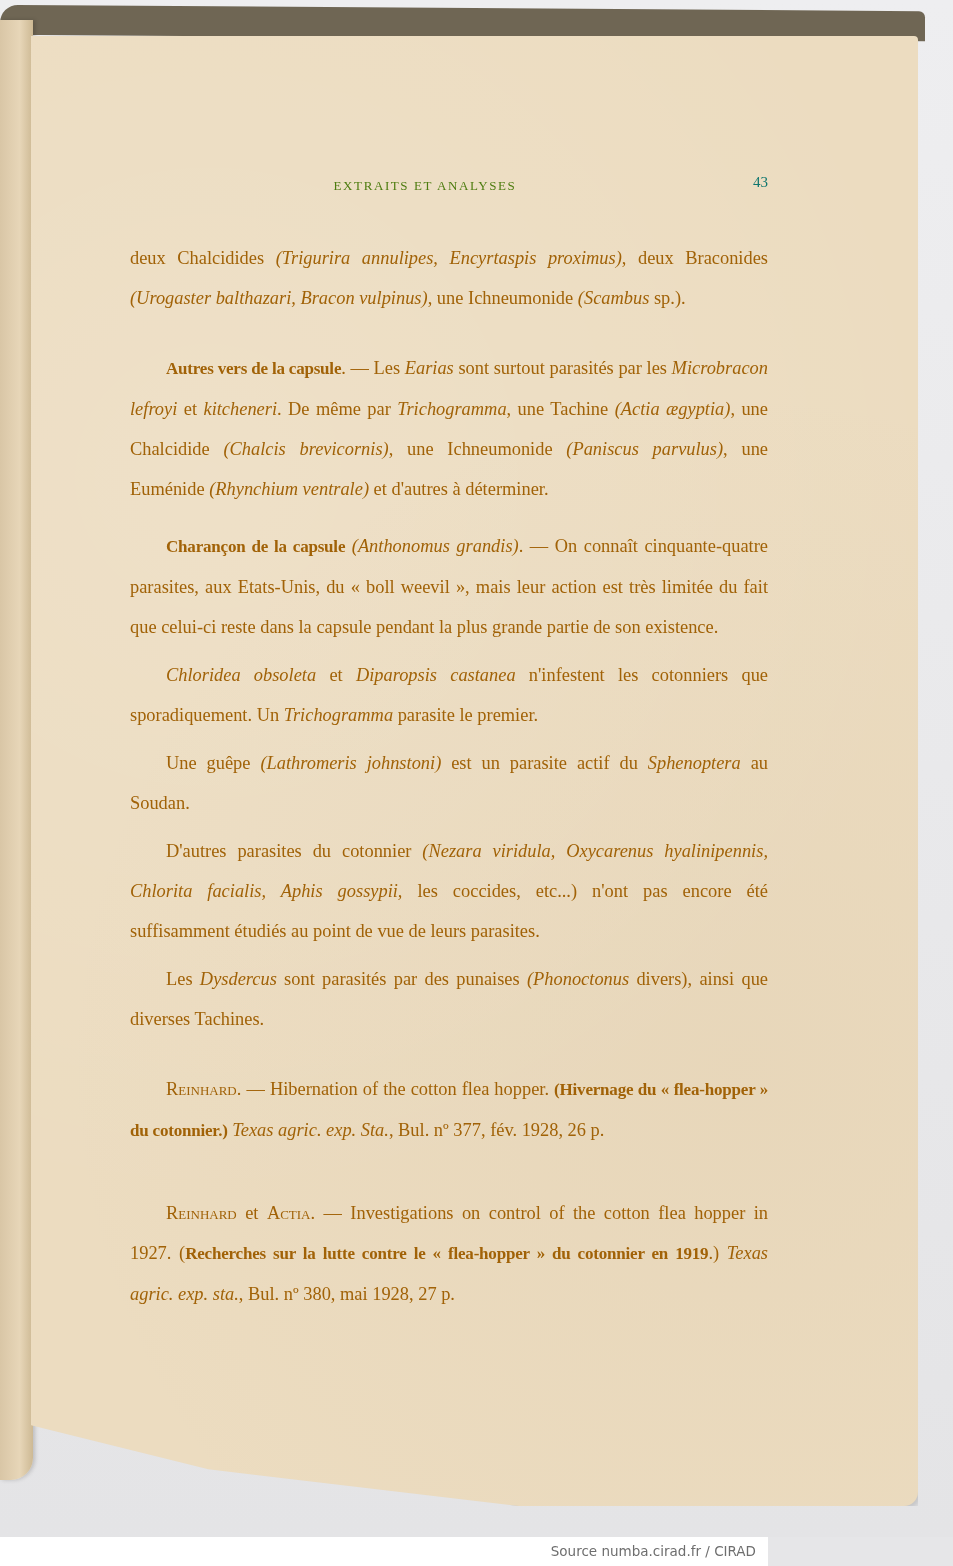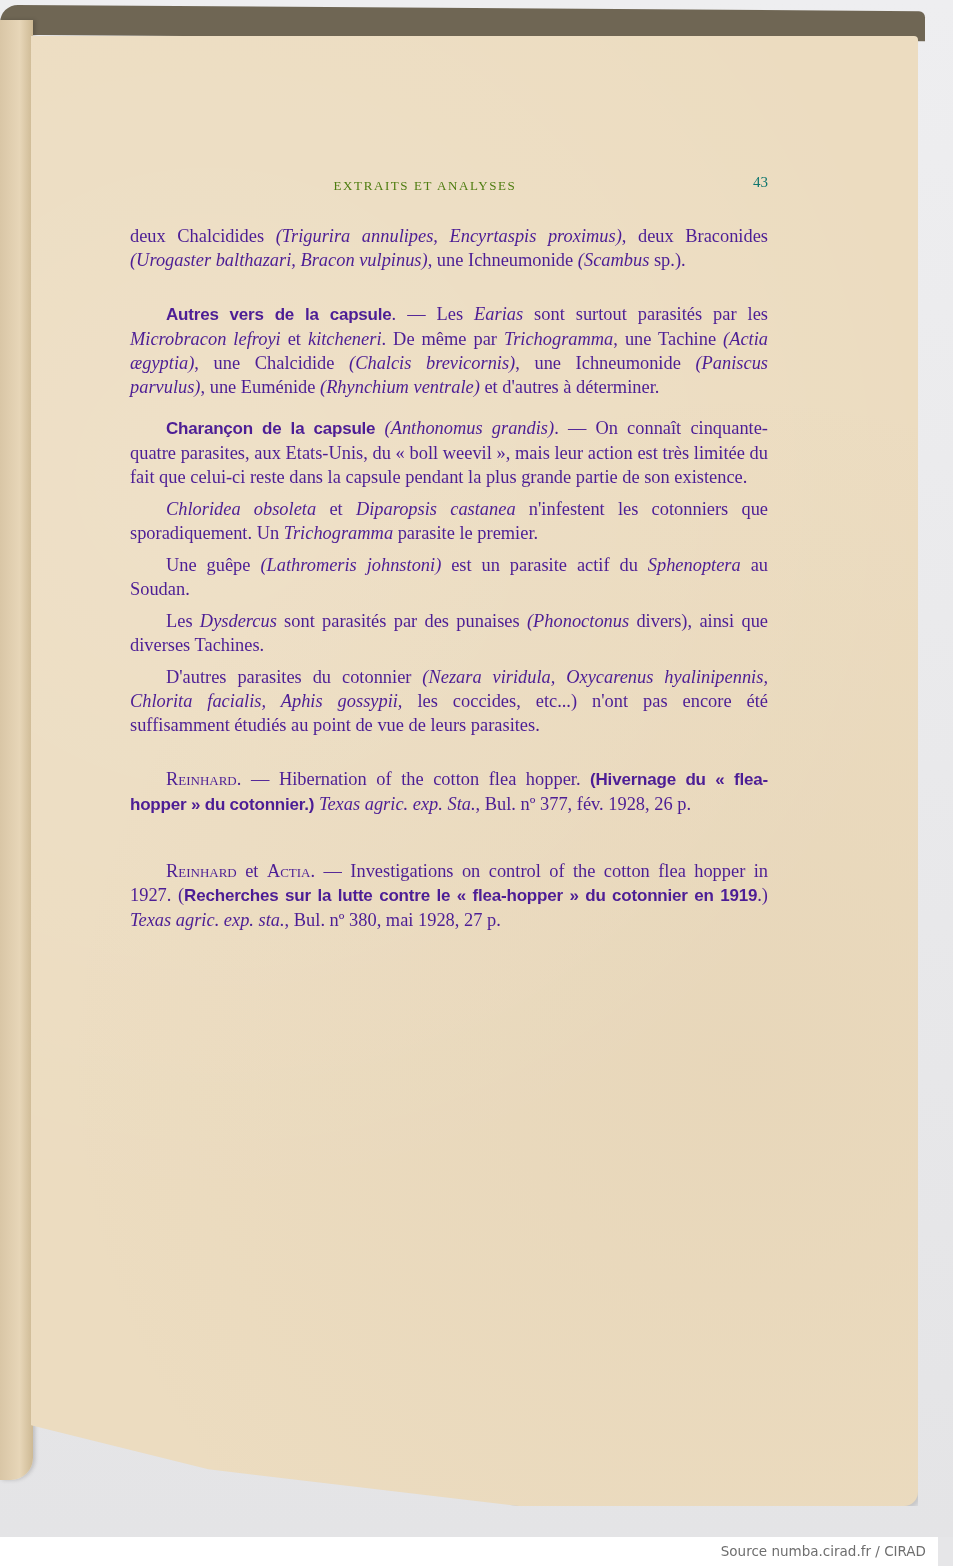--- a/index.html
+++ b/index.html
@@ -38,35 +38,35 @@
     position: absolute; top: 176px; left: 130px; width: 640px; height: 20px;
   }
   .running-title {
     position: absolute; left: 0; width: 590px; text-align: center;
     font-size: 13px; letter-spacing: 1.6px; color: #4d7c0f; top: 2px;
   }
   .page-number {
     position: absolute; right: 2px; top: -2px; font-size: 15px; color: #0f766e;
   }
   .text {
-    position: absolute; left: 130px; top: 224px; width: 638px;
-    font-size: 18.4px; line-height: 24px; color: #4c1d95;
+    position: absolute; left: 130px; top: 238px; width: 638px;
+    font-size: 18.4px; line-height: 40px; color: #a16207;
     text-align: justify;
   }
   .text p { margin: 0; }
   .indent { text-indent: 36px; }
   .gap-s { margin-top: 8px !important; }
   .gap-m { margin-top: 17px !important; }
   .gap-l { margin-top: 30px !important; }
   .gap-xl { margin-top: 42px !important; }
   i { font-style: italic; }
-  b { font-weight: bold; font-family: Liberation Sans, sans-serif; font-size: 17px; letter-spacing: -0.2px; }
+  b { font-weight: bold; font-family: Liberation Serif, serif; font-size: 17px; letter-spacing: -0.2px; }
   .sc { font-variant: small-caps; }
   .footer {
-    position: absolute; left: 0; top: 1537px; width: 938px; height: 29px;
+    position: absolute; left: 0; top: 1537px; width: 768px; height: 29px;
     background: #ffffff;
   }
   .source {
     position: absolute; right: 12px; top: 6px;
     font-family: "DejaVu Sans", sans-serif; font-size: 13.5px; color: #6e6e6e;
   }
 </style>
 </head>
 <body>
 
@@ -85,23 +85,23 @@
 
 
   <p class="indent gap-l"><b>Autres vers de la capsule</b><span>. — Les </span><i>Earias</i><span> sont surtout parasités par les </span><i>Microbracon lefroyi</i><span> et </span><i>kitcheneri</i><span>. De même par </span><i>Trichogramma</i><span>, une Tachine </span><i>(Actia ægyptia)</i><span>, une Chalcidide </span><i>(Chalcis brevicornis)</i><span>, une Ichneumonide </span><i>(Paniscus parvulus)</i><span>, une Euménide </span><i>(Rhynchium ventrale)</i><span> et d'autres à déterminer.</span></p>
 
   <p class="indent gap-m"><b>Charançon de la capsule</b><span> </span><i>(Anthonomus grandis)</i><span>. — On connaît cinquante-quatre parasites, aux Etats-Unis, du « boll weevil », mais leur action est très limitée du fait que celui-ci reste dans la capsule pendant la plus grande partie de son existence.</span></p>
 
   <p class="indent gap-s"><i>Chloridea obsoleta</i><span> et </span><i>Diparopsis castanea</i><span> n'infestent les cotonniers que sporadiquement. Un </span><i>Trichogramma</i><span> parasite le premier.</span></p>
 
   <p class="indent gap-s"><span>Une guêpe </span><i>(Lathromeris johnstoni)</i><span> est un parasite actif du </span><i>Sphenoptera</i><span> au Soudan.</span></p>
 
+  <p class="indent gap-s"><span>D'autres parasites du cotonnier </span><i>(Nezara viridula, Oxycarenus hyalinipennis, Chlorita facialis, Aphis gossypii,</i><span> les coccides, etc...) n'ont pas encore été suffisamment étudiés au point de vue de leurs parasites.</span></p>
+
   <p class="indent gap-s"><span>Les </span><i>Dysdercus</i><span> sont parasités par des punaises </span><i>(Phonoctonus</i><span> divers), ainsi que diverses Tachines.</span></p>
-
-  <p class="indent gap-s"><span>D'autres parasites du cotonnier </span><i>(Nezara viridula, Oxycarenus hyalinipennis, Chlorita facialis, Aphis gossypii,</i><span> les coccides, etc...) n'ont pas encore été suffisamment étudiés au point de vue de leurs parasites.</span></p>
 
   <p class="indent gap-l"><span class="sc">Reinhard.</span><span> — Hibernation of the cotton flea hopper. </span><b>(Hivernage du « flea-hopper » du cotonnier.)</b><span> </span><i>Texas agric. exp. Sta.</i><span>, Bul. nº 377, fév. 1928, 26 p.</span></p>
 
   <p class="indent gap-xl"><span class="sc">Reinhard</span><span> et </span><span class="sc">Actia.</span><span> — Investigations on control of the cotton flea hopper in 1927. (</span><b>Recherches sur la lutte contre le « flea-hopper » du cotonnier en 1919</b><span>.) </span><i>Texas agric. exp. sta.</i><span>, Bul. nº 380, mai 1928, 27 p.</span></p>
 
 </div>
 
 <div class="footer">
   <span class="source">Source numba.cirad.fr / CIRAD</span>
 </div>

